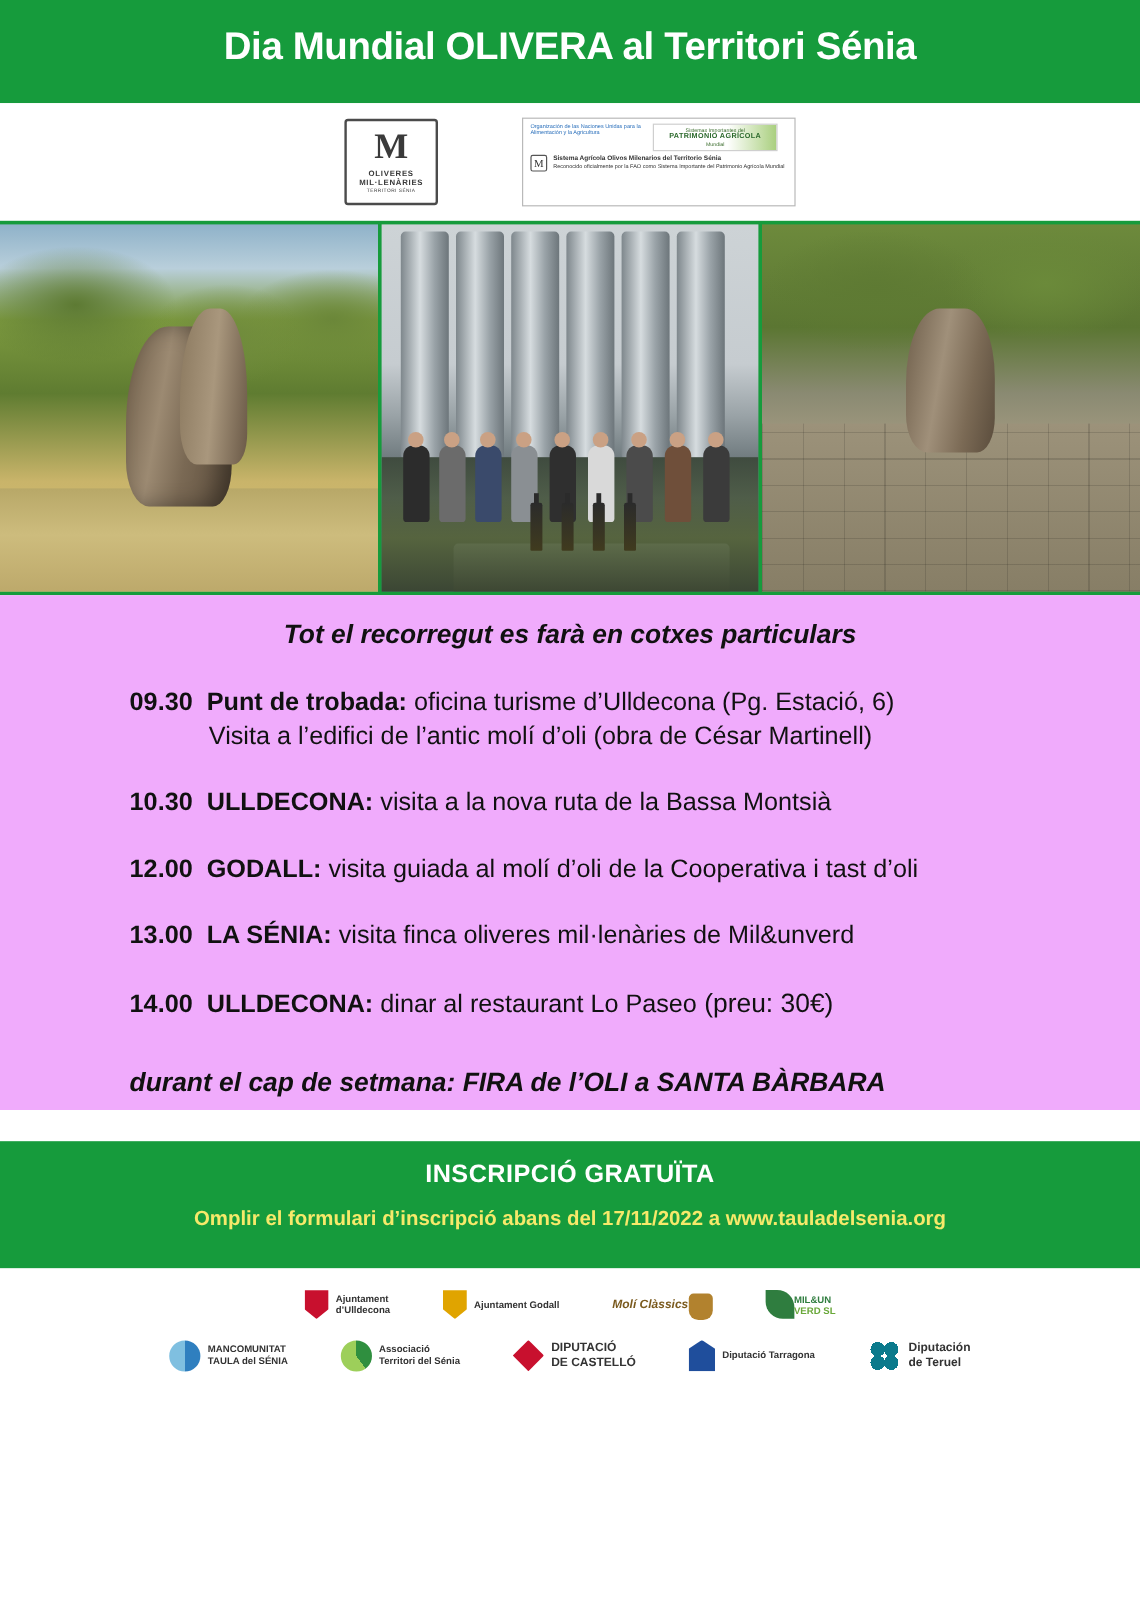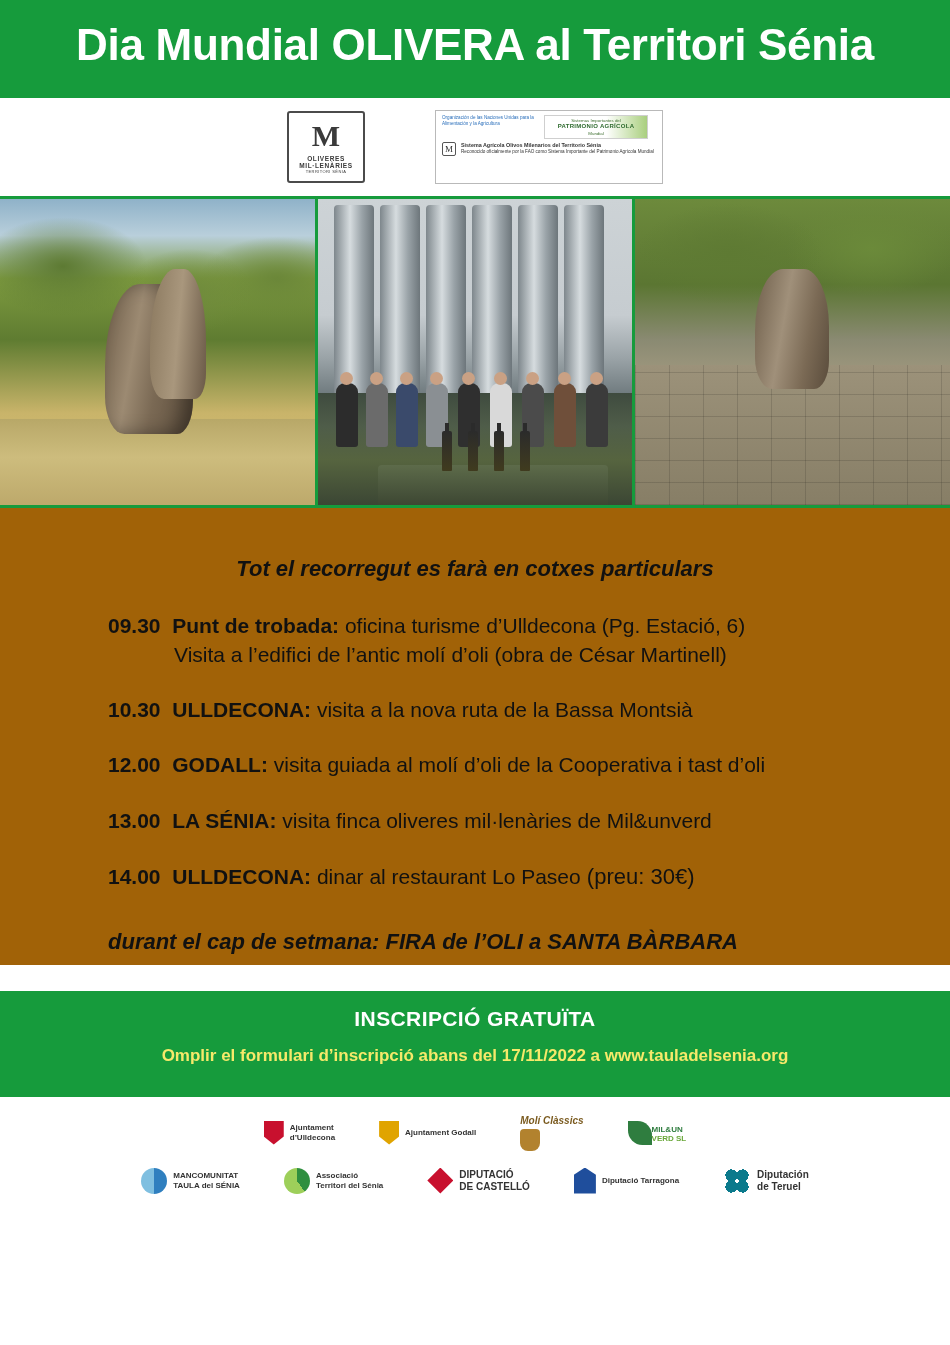--- a/index.html
+++ b/index.html
@@ -14,21 +14,21 @@
   }
 
   
   .header {
     background: #169b3c;
     padding: 22px 0 18px 0;
     text-align: center;
   }
   .header-title {
     color: #ffffff;
-    font-size: 44px;
+    font-size: 32px;
     font-weight: bold;
     letter-spacing: -0.3px;
     line-height: 1.05;
     margin: 0 0 12px 0;
   }
   .header-date {
     color: #f6e96a;
     font-size: 30px;
     font-weight: bold;
     margin: 0;
@@ -173,22 +173,22 @@
   .wall {
     position: absolute; left: 0; bottom: 0; width: 100%; height: 140px;
     background:
       repeating-linear-gradient(0deg, rgba(0,0,0,.13) 0 1px, transparent 1px 22px),
       repeating-linear-gradient(90deg, rgba(0,0,0,.13) 0 1px, transparent 1px 34px),
       linear-gradient(#9c927a, #877e66);
   }
 
   
   .program {
-    background: #a16207;
-    padding: 48px 0 10px 0;
+    background: #f0abfc;
+    padding: 20px 0 10px 0;
   }
   .program-note {
     text-align: center;
     font-size: 22px;
     font-style: italic;
     font-weight: bold;
     color: #111;
     margin: 0 0 30px 0;
   }
   .schedule { padding: 0 84px 0 108px; }
@@ -265,21 +265,21 @@
     background:
       radial-gradient(circle at 30% 30%, #0b7a8c 0 6px, transparent 6px),
       radial-gradient(circle at 70% 30%, #0b7a8c 0 6px, transparent 6px),
       radial-gradient(circle at 30% 70%, #0b7a8c 0 6px, transparent 6px),
       radial-gradient(circle at 70% 70%, #0b7a8c 0 6px, transparent 6px);
   }
   .circ-blue { width: 26px; height: 26px; border-radius: 50%;
     background: conic-gradient(#2f7fbf 0 50%, #7fbfe0 50% 100%); }
   .circ-green { width: 26px; height: 26px; border-radius: 50%;
     background: conic-gradient(#2f8f3f 0 40%, #9dcf5a 40% 100%); }
-  .moli { display:flex; flex-direction: column; color:#7a5a1e; }
+  .moli { display:flex; flex-direction: row; align-items:center; color:#7a5a1e; }
   .moli .name { font-size: 10px; font-style: italic; font-weight: bold; color:#7a5a1e; }
   .moli .jar { width: 20px; height: 22px; background: #b2822e; border-radius: 4px 4px 8px 8px; margin-top:3px;}
   .milunverd { display:flex; align-items:center; }
   .milunverd .leaf {
     width: 24px; height: 24px; background: #2f7d3f;
     border-radius: 0 60% 0 60%;
   }
   .milunverd .t { font-size: 8px; font-weight: bold; color:#2f7d3f; margin-top:2px;}
   .milunverd .t i { color:#6aa83a; font-style: normal;}
 </style>

